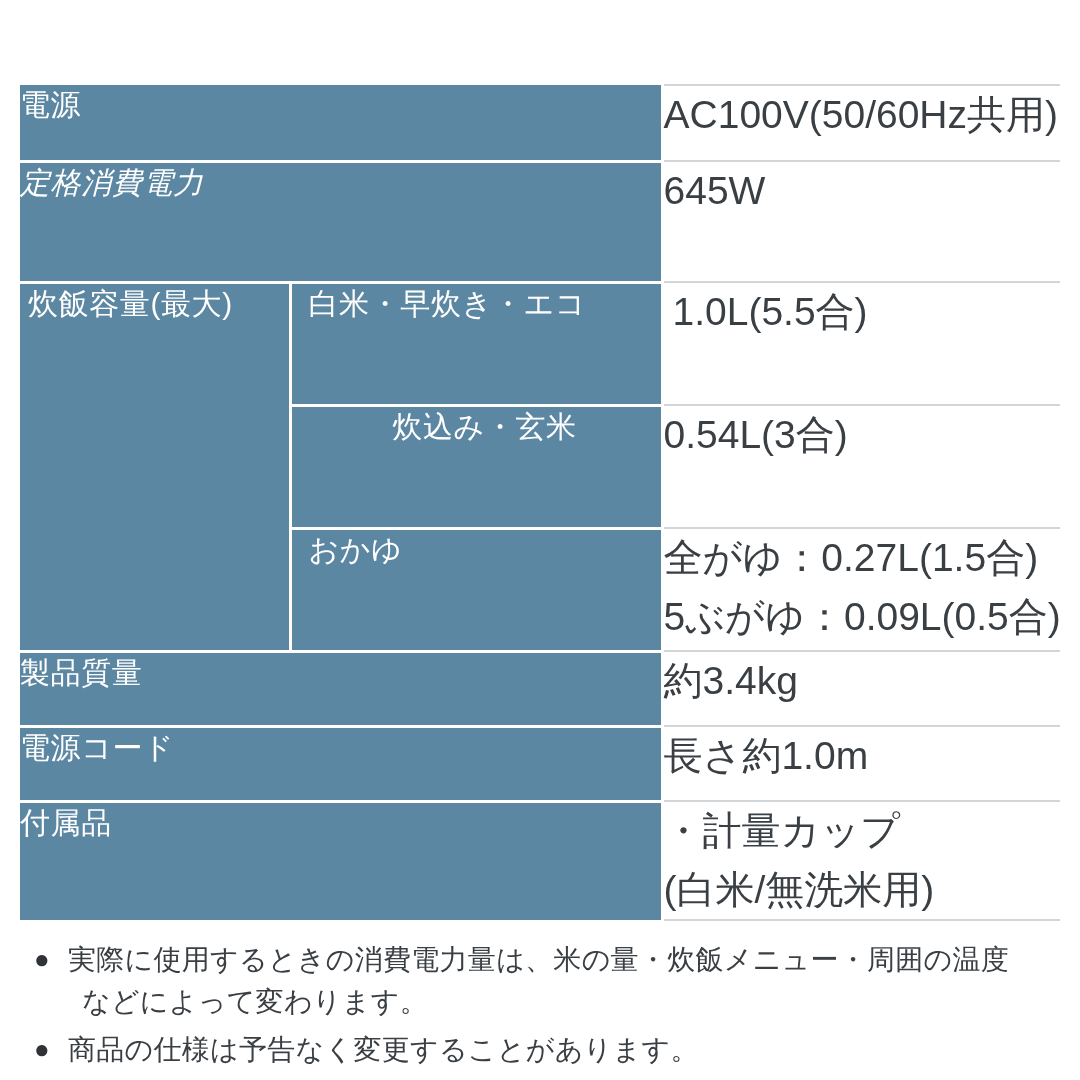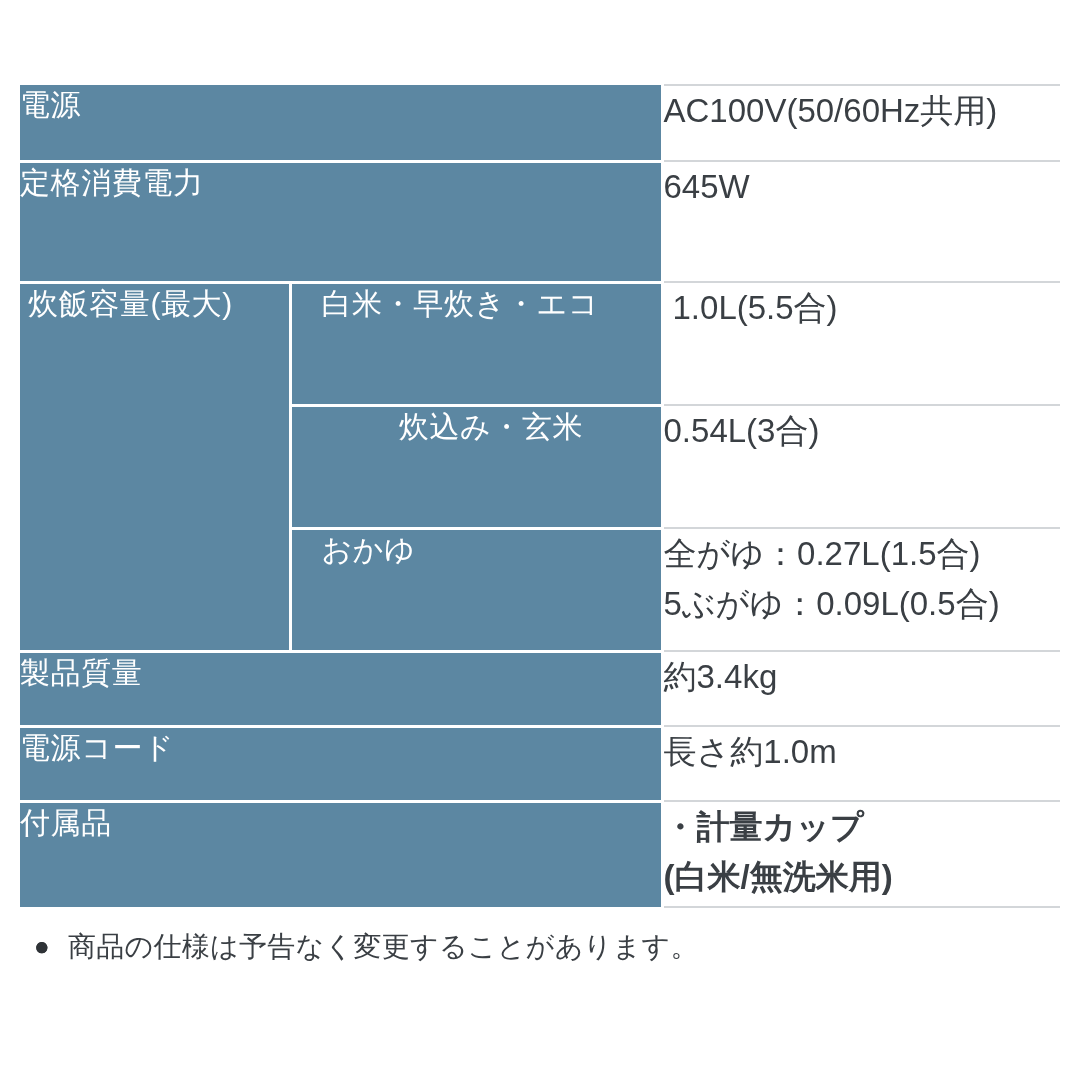--- a/index.html
+++ b/index.html
@@ -41,27 +41,27 @@
     line-height: 1.35;
     letter-spacing: 0.02em;
     padding: 18px 10px 18px 16px;
     border-bottom: 3px solid #ffffff;
     border-right: 3px solid #ffffff;
   }
   .lbl.nb {
     border-bottom: none;
   }
   .lbl.sub {
-    padding-left: 30px;
+    padding-left: 17px;
   }
   
   .val {
     background: #ffffff;
     color: #3a3f44;
-    font-size: 33px;
+    font-size: 39px;
     line-height: 1.5;
     padding: 16px 10px 16px 18px;
     border-bottom: 2px solid #d3d6d9;
     border-left: 2px solid #d3d6d9;
   }
   .val.first {
     border-top: 2px solid #d3d6d9;
   }
   .val .line {
     display: block;
@@ -111,21 +111,21 @@
     <tbody>
 
       <tr>
         <td class="lbl" colspan="2" style="height:74px;">電源</td>
         <td class="val first" style="height:74px;">
           <span class="line">AC100V(50/60Hz共用)</span>
         </td>
       </tr>
 
       <tr>
-        <td class="lbl" colspan="2" style="height:118px;">定格消費電力</td>
+        <td class="lbl" colspan="2" style="height:118px;font-style:italic;">定格消費電力</td>
         <td class="val" style="height:118px;">
           <span class="line">645W</span>
         </td>
       </tr>
 
       <tr>
         <td class="lbl" rowspan="3" style="height:120px;padding-left:8px;">炊飯容量(最大)</td>
         <td class="lbl sub" style="height:120px;">白米・早炊き・エコ</td>
         <td class="val" style="height:120px;padding-left:9px;">
           <span class="line">1.0L(5.5合)</span>
@@ -156,31 +156,33 @@
 
       <tr>
         <td class="lbl" colspan="2" style="height:72px;margin-left:38px;">電源コード</td>
         <td class="val" style="height:72px;">
           <span class="line">長さ約1.0m</span>
         </td>
       </tr>
 
       <tr>
         <td class="lbl nb" colspan="2" style="height:104px;">付属品</td>
-        <td class="val" style="height:104px;font-weight:bold;">
+        <td class="val" style="height:104px;">
           <span class="line">・計量カップ</span>
           <span class="line">(白米/無洗米用)</span>
         </td>
       </tr>
     </tbody>
   </table>
 
   <div class="notes">
     <div class="note">
       <span class="bullet">●</span>
+      <span>実際に使用するときの消費電力量は、米の量・炊飯メニュー・周囲の温度</span>
+      <span class="cont">などによって変わります。</span>
     </div>
     <div class="note">
       <span class="bullet">●</span>
       <span>商品の仕様は予告なく変更することがあります。</span>
     </div>
   </div>
 
 </div>
 
 </body></html>

